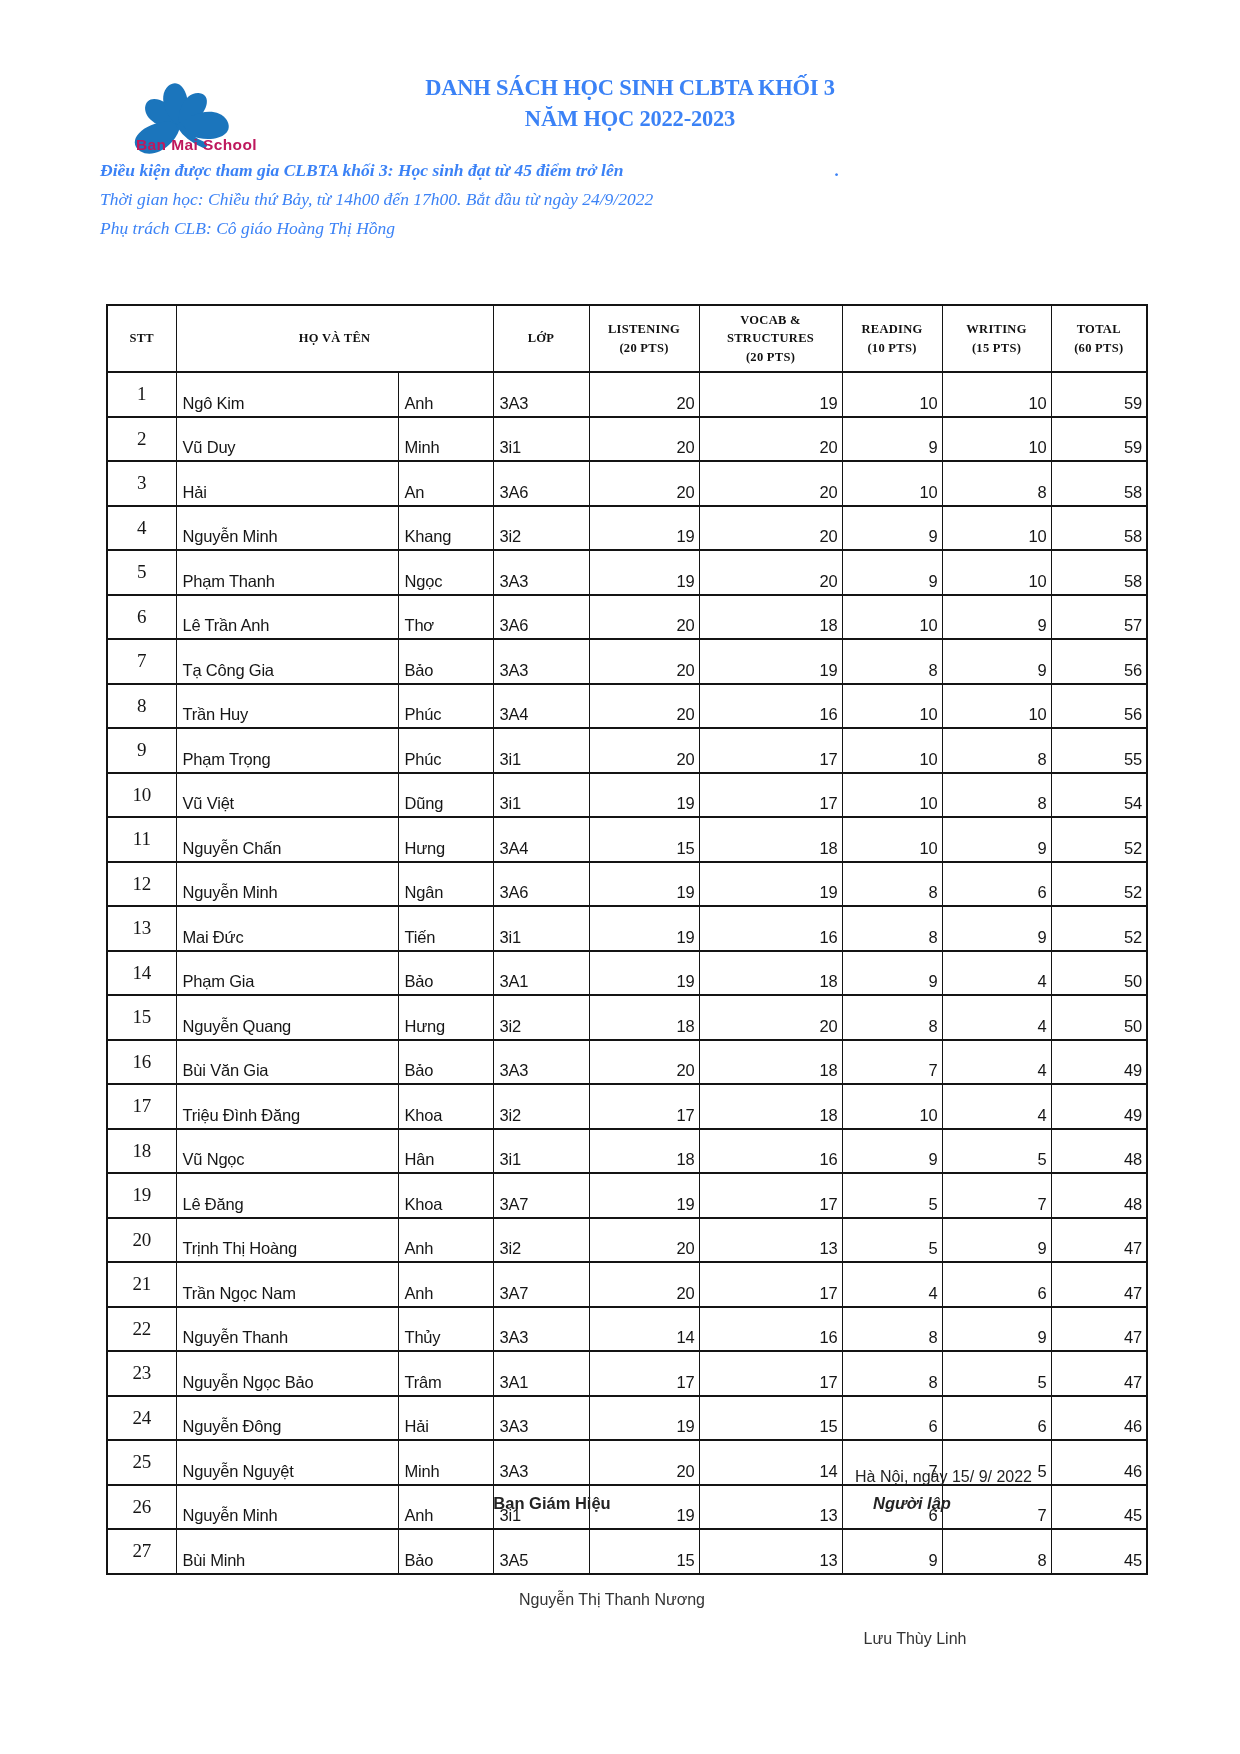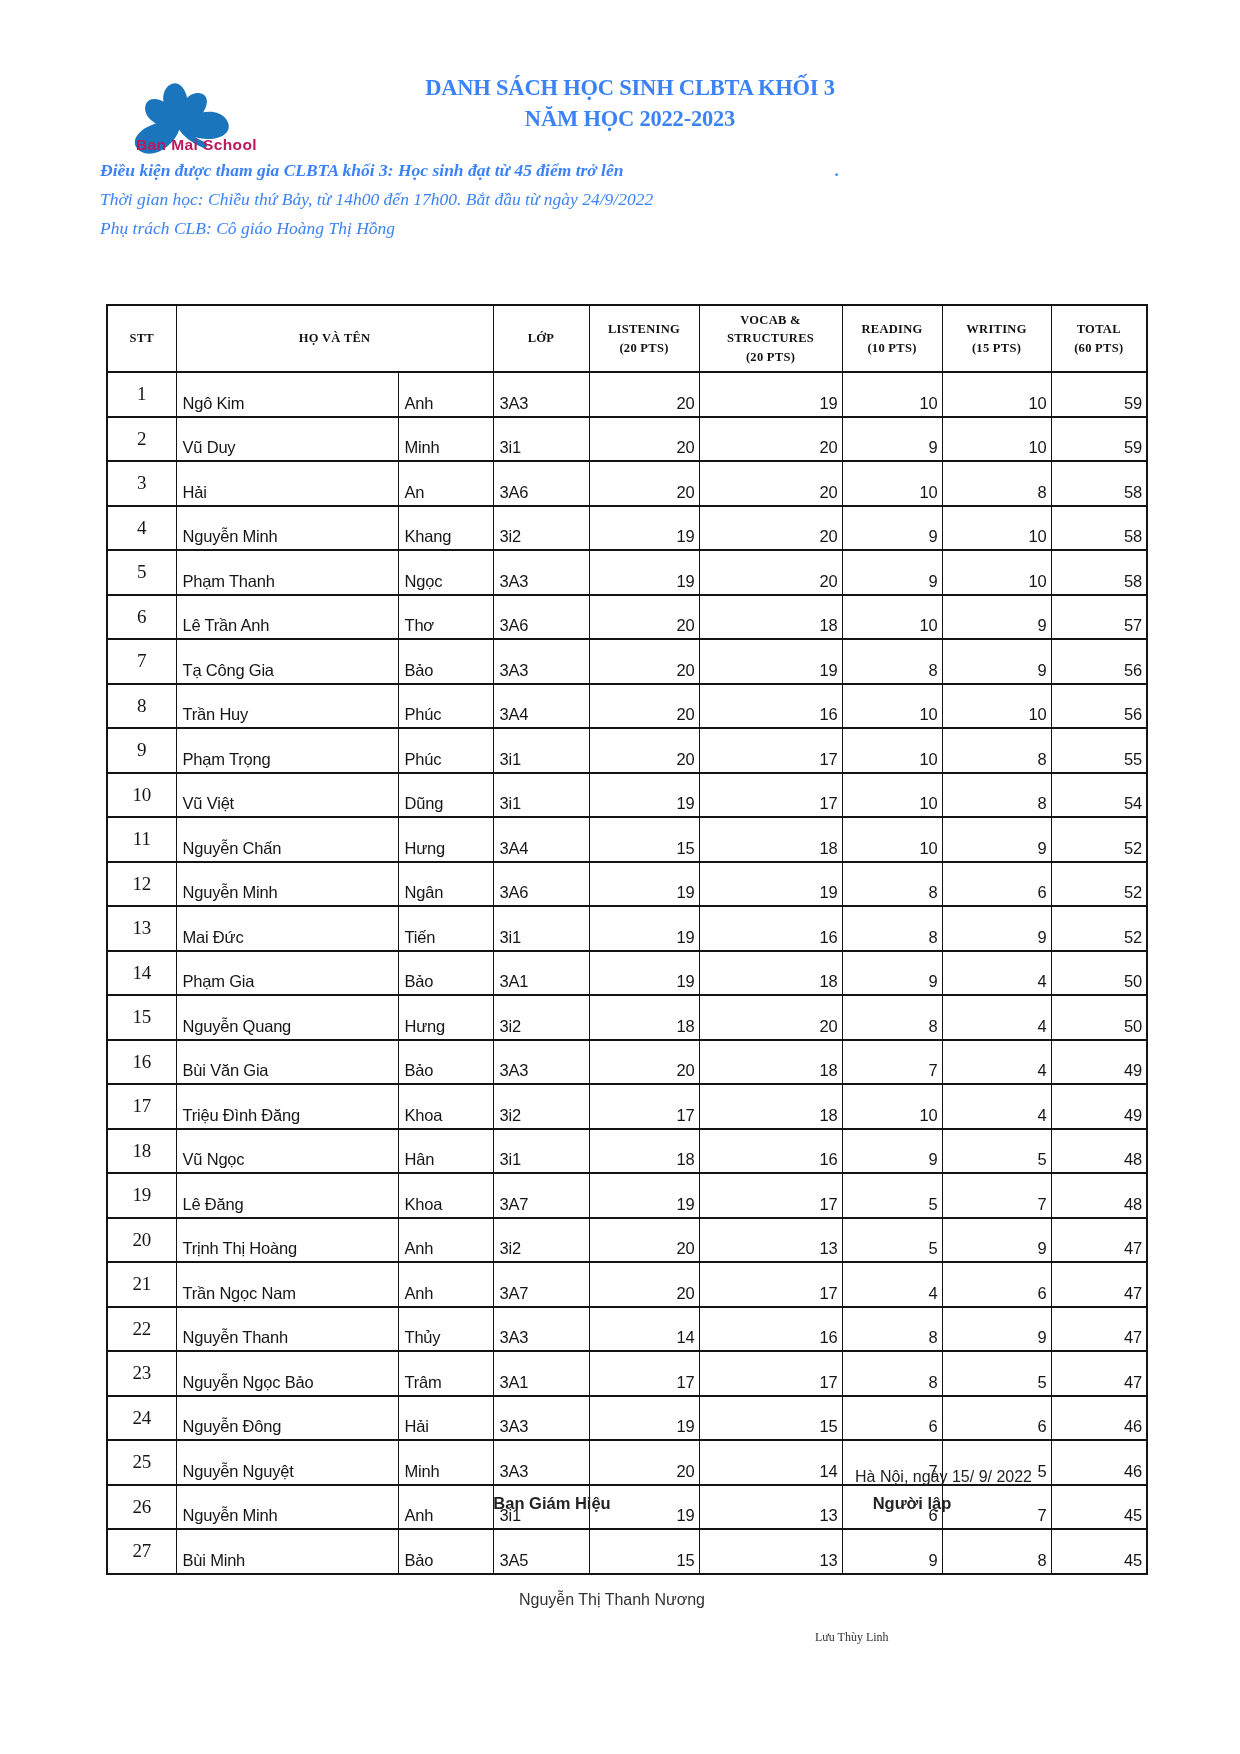--- a/index.html
+++ b/index.html
@@ -51,23 +51,23 @@
   }
   .score-table td.c-last, .score-table td.c-first, .score-table td.c-class {
     text-align:left; vertical-align:bottom; padding:0 2px 3px 6px;
   }
   .score-table td.c-num { text-align:right; vertical-align:bottom; padding:0 4px 3px 0; }
 
   
   .footer-item { position:absolute; font-family:"Liberation Sans", sans-serif; color:#242424; white-space:nowrap; }
   .f-date { left:855px; top:1468px; font-size:16px; }
   .f-left-title  { left:452px; top:1494px; width:200px; text-align:center; font-size:16.5px; font-weight:600; }
-  .f-right-title { left:832px; top:1494px; width:160px; text-align:center; font-size:16.5px; font-weight:600; }
+  .f-right-title { left:832px; top:1494px; width:160px; text-align:center; font-size:16.5px; font-weight:600;font-style:italic; }
   .f-left-name  { left:395px; top:1591px; width:310px; text-align:right; font-size:16px; color:#333; }
-  .f-right-name { left:815px; top:1630px; width:200px; text-align:left; font-size:12px; color:#333;font-family:Liberation Serif, serif; }
+  .f-right-name { left:815px; top:1630px; width:200px; text-align:center; font-size:16px; color:#333; }
 </style>
 </head>
 <body>
 
 <div class="page">
 
   <div class="logo">
     <svg width="170" height="92" viewBox="0 0 170 92">
       <defs>
         <path id="petal" d="M0,0 C-11,-6 -19,-29 -7,-38 C5,-46 14,-28 7,-7 Z" fill="#1b75bc"></path>

